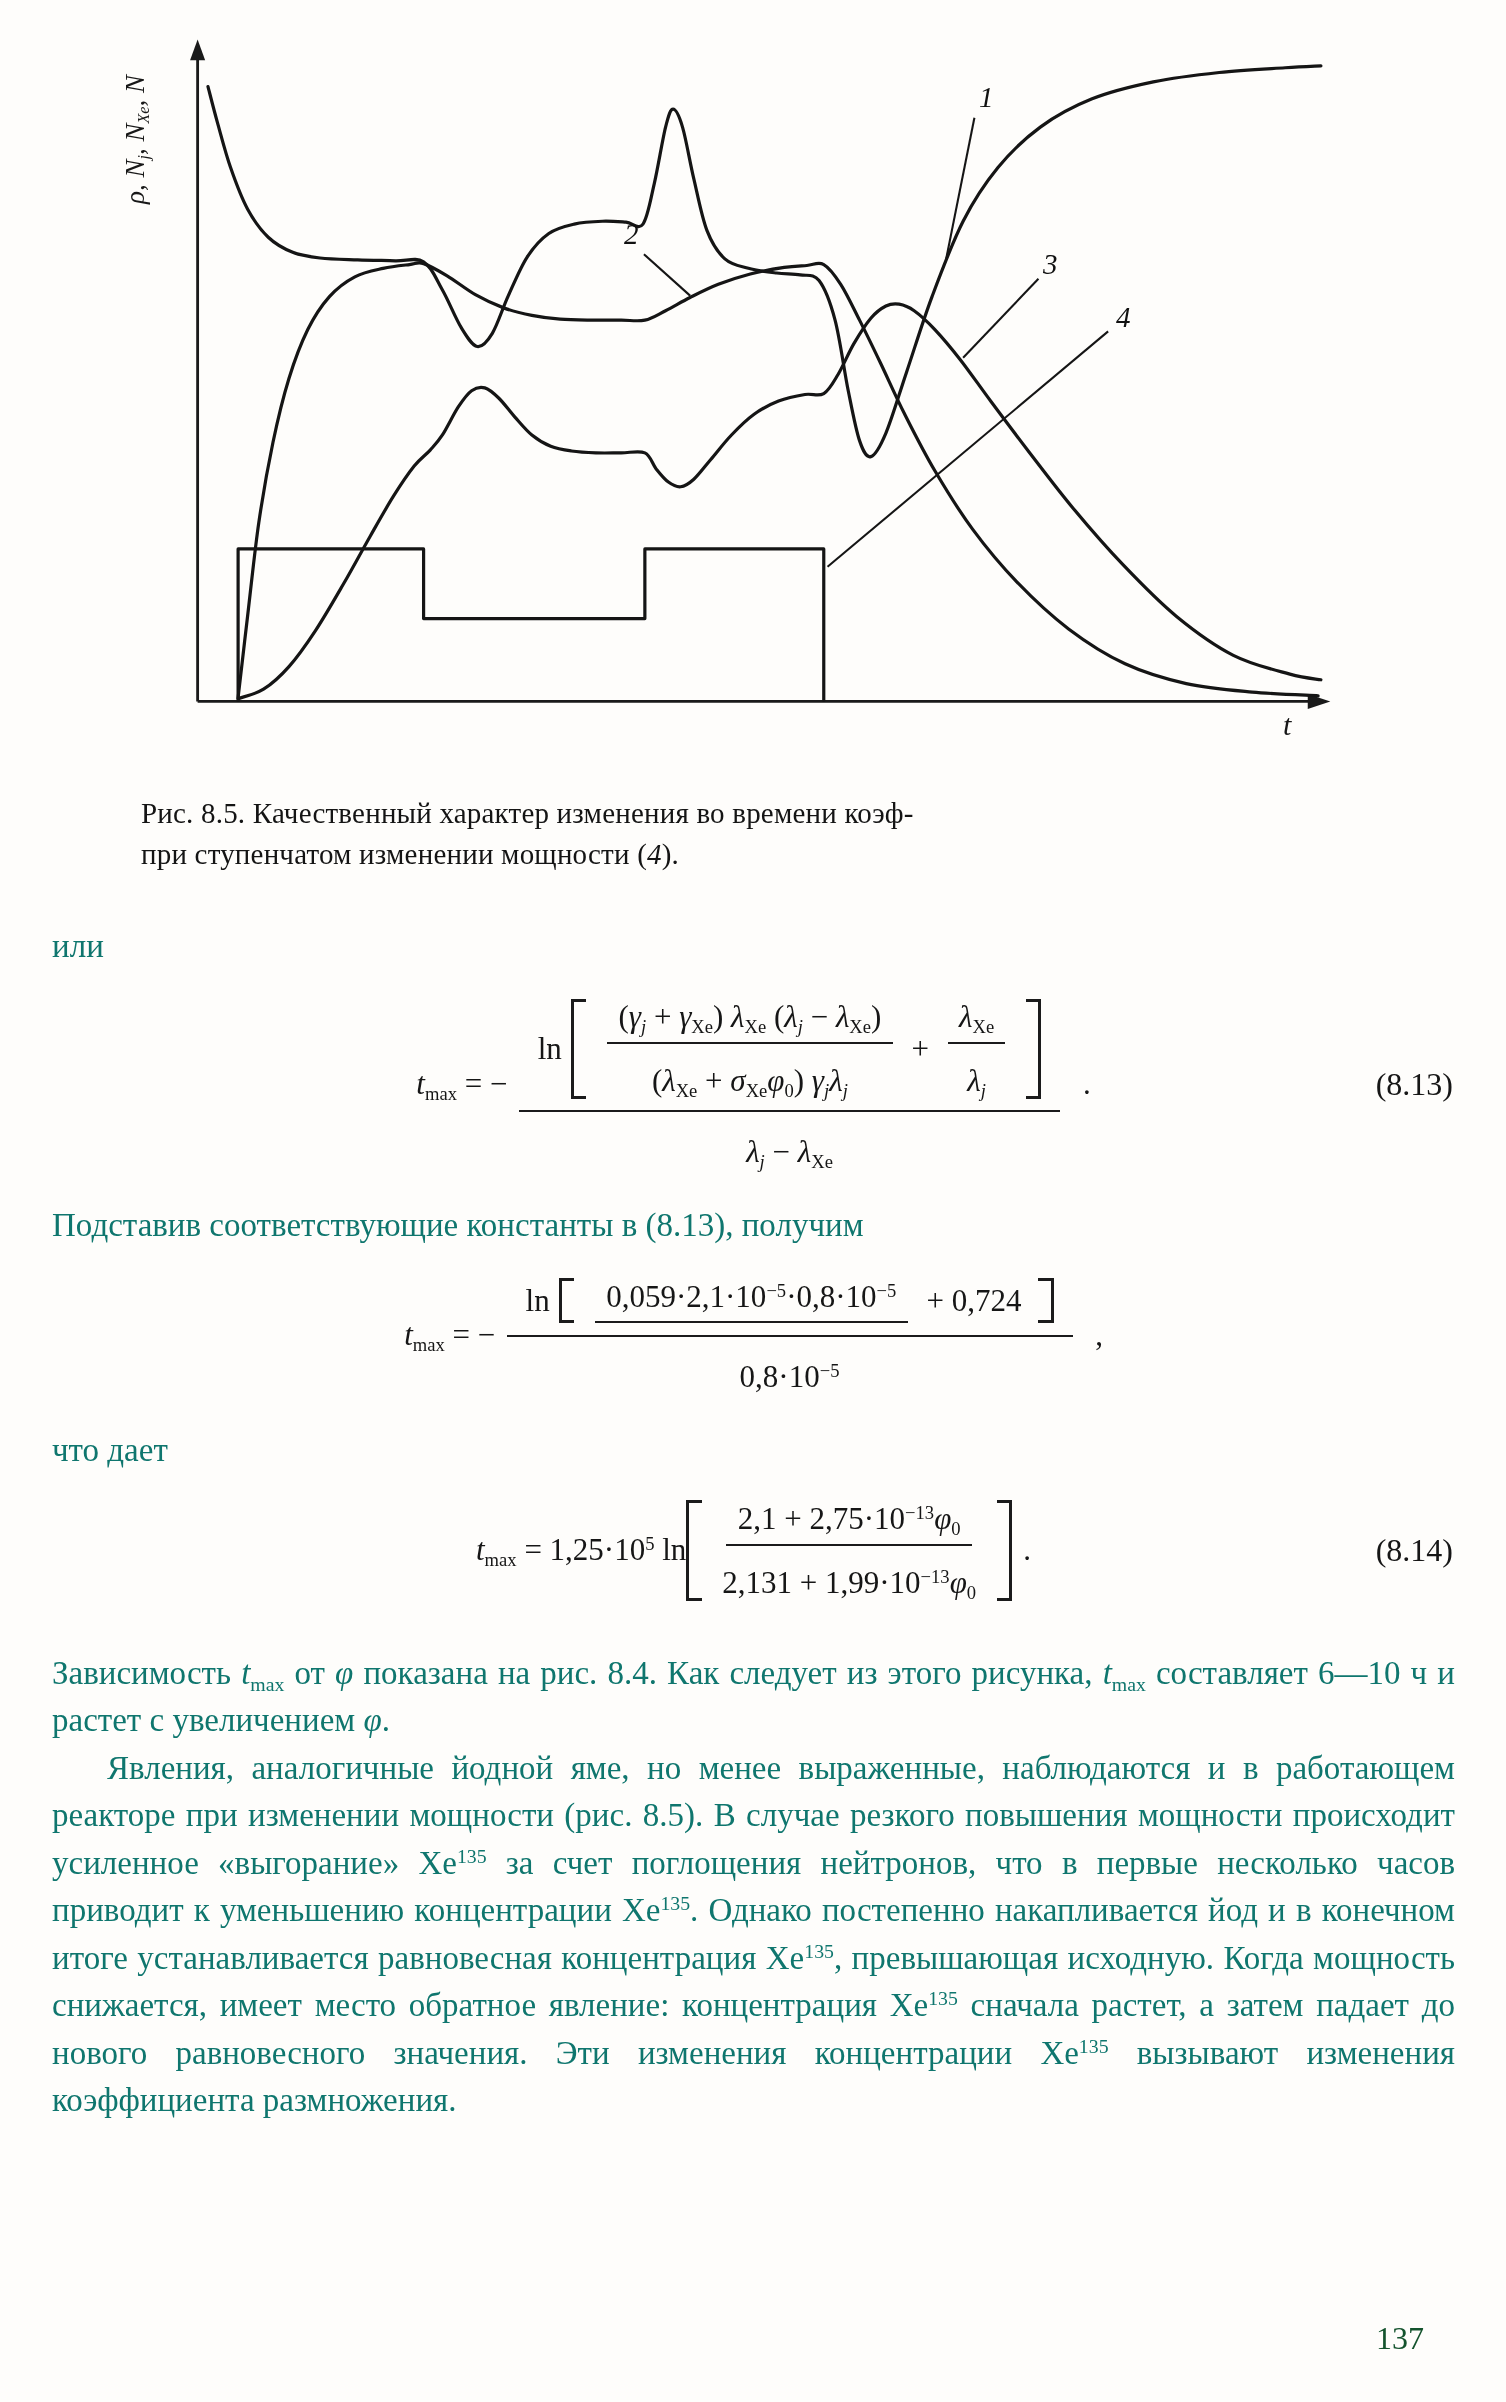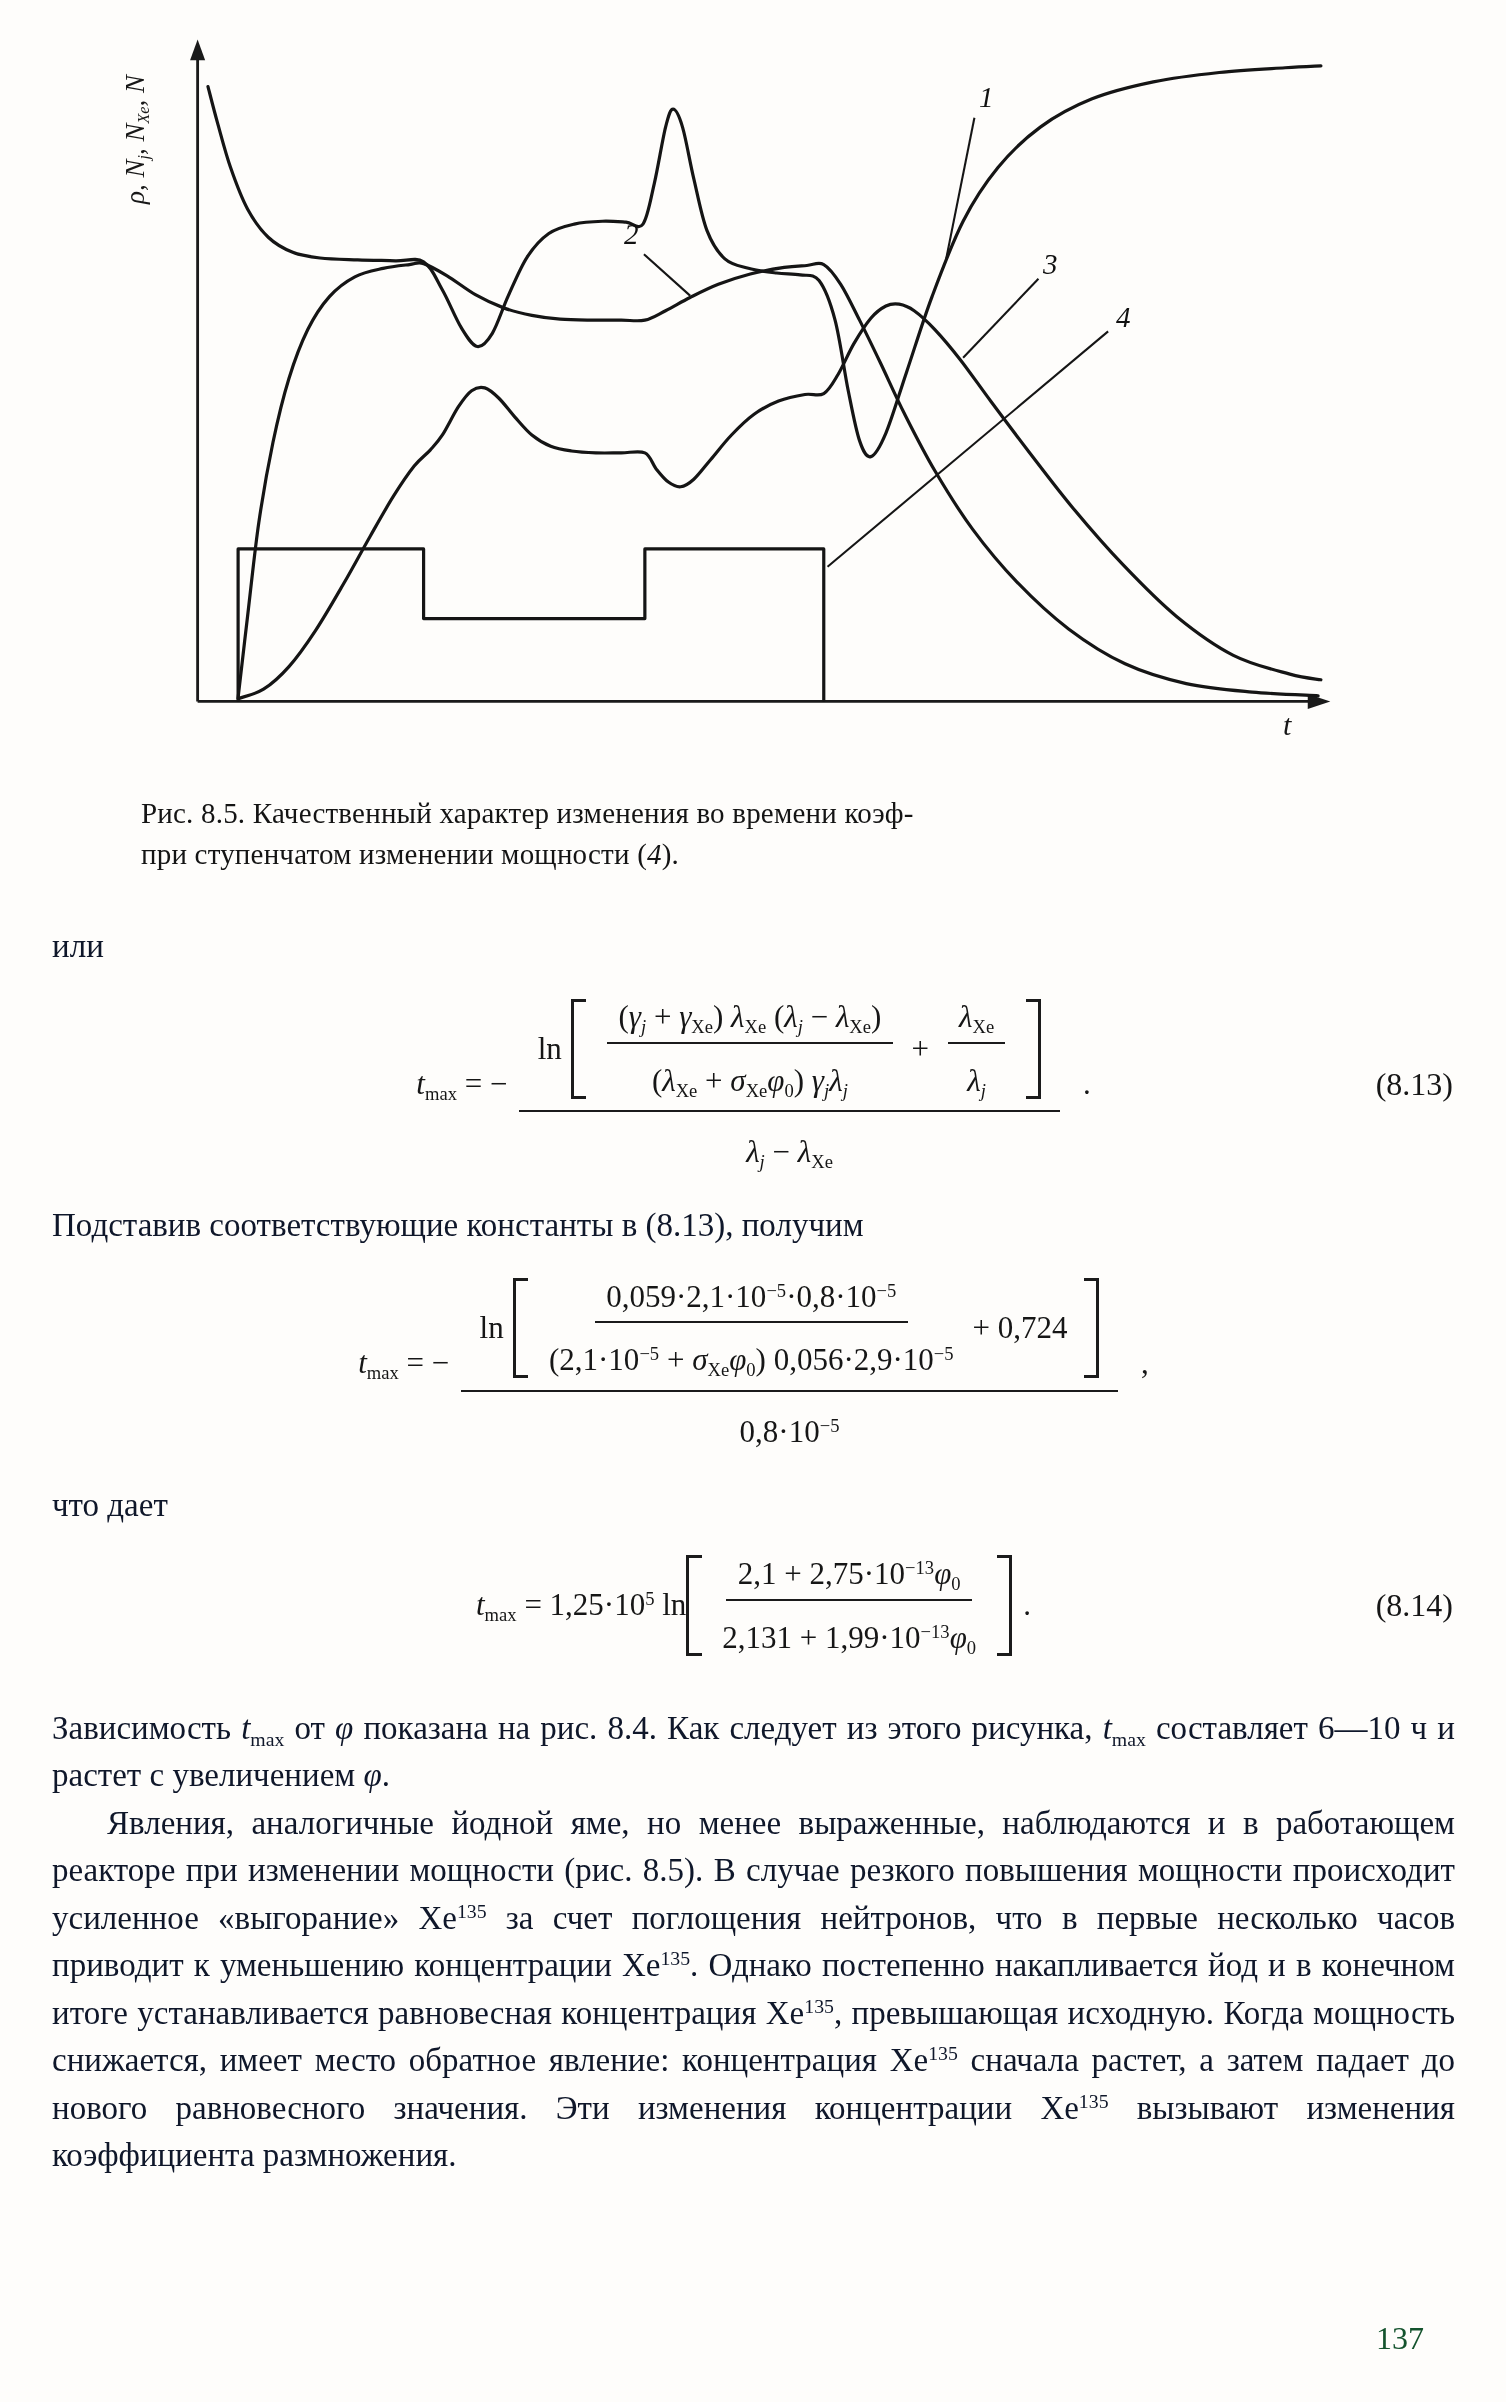--- a/index.html
+++ b/index.html
@@ -15,21 +15,21 @@
   .curve-label{position:absolute;font-style:italic;font-size:29px;color:#111;}
   .yaxis-label{position:absolute;left:-105px;top:96px;width:226px;text-align:center;
                transform:rotate(-90deg);font-size:27px;font-style:italic;white-space:nowrap;}
   .xaxis-label{position:absolute;left:1156px;top:680px;font-size:30px;}
 
   
   .caption{margin:32px 0 0 141px;width:1130px;font-size:29px;line-height:1.4;
            color:#141414;letter-spacing:0.2px;}
 
   
-  .bodytext{margin:0 52px;font-size:33px;line-height:1.44;text-align:justify;color:#0f172a;}
+  .bodytext{margin:0 52px;font-size:33px;line-height:1.44;text-align:justify;color:#0f766e;}
   .mt-lg{margin-top:49px;} .mt-md{margin-top:32px;}
   .indent{text-indent:55px;}
 
   
   .eq{position:relative;margin:26px 75px;display:flex;justify-content:center;
       align-items:center;font-size:31px;color:#161616;}
   .eqnum{position:absolute;right:-21px;top:50%;transform:translateY(-50%);font-size:32px;}
   .eqrow{display:inline-flex;align-items:center;}
   .frac{display:inline-flex;flex-direction:column;align-items:center;margin:0 11.3px;}
   .frac>.num{border-bottom:2.4px solid #1b1b1b;padding:0.9px 11.3px 6.6px;
@@ -127,23 +127,20 @@
     <span class="eqrow">
       <span class="toks"><span class="it">t</span><sub>max</sub><span> = − </span></span>
       <span class="frac outer">
         <span class="num eqrow">
           <span class="lnlabel">ln</span>
           <span class="bracket left"></span>
           <span class="frac">
             <span class="num">
                 <span class="toks"><span>0,059·2,1·10</span><sup>−5</sup><span>·0,8·10</span><sup>−5</sup></span>
               </span>
-            <span class="den">
-                <span class="toks"><span>(2,1·10</span><sup>−5</sup><span> + </span><span class="it">σ</span><sub>Xe</sub><span class="it">φ</span><sub>0</sub><span>) 0,056·2,9·10</span><sup>−5</sup></span>
-              </span>
           </span>
           <span class="plus">+ 0,724</span>
           <span class="bracket right"></span>
         </span>
         <span class="den">
             <span class="toks"><span>0,8·10</span><sup>−5</sup></span>
           </span>
       </span>
       <span class="period">,</span>
     </span>

